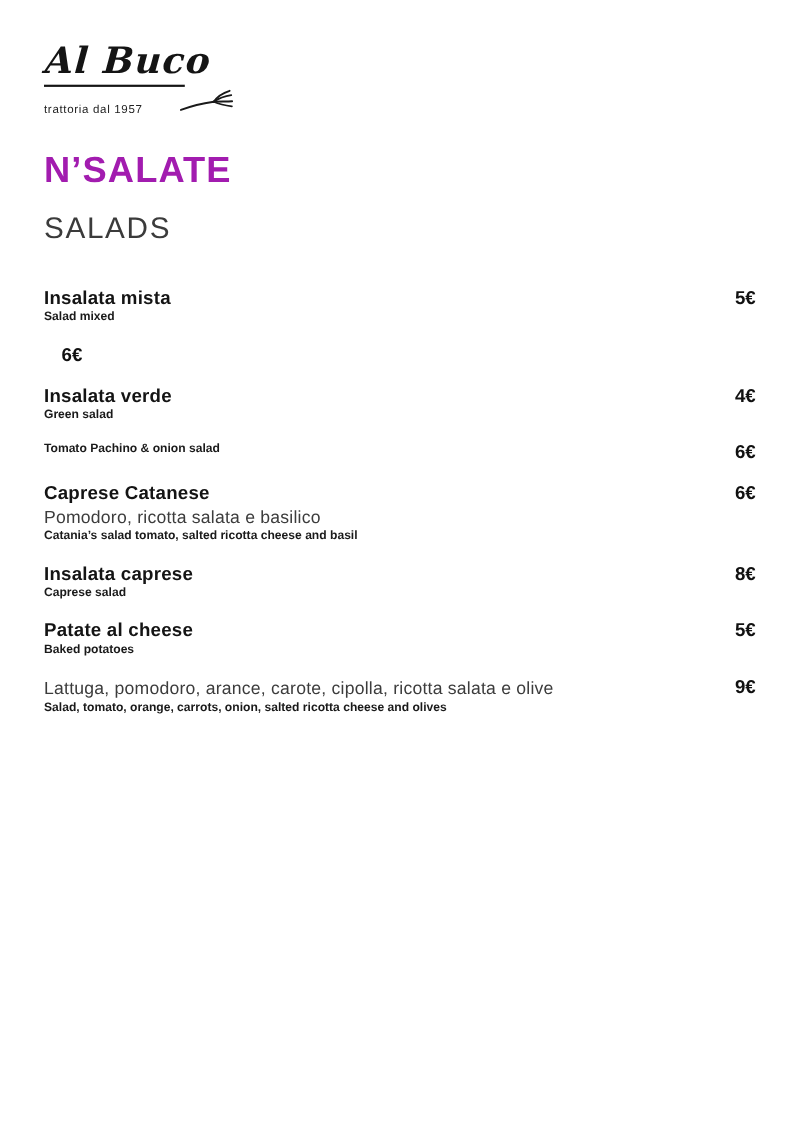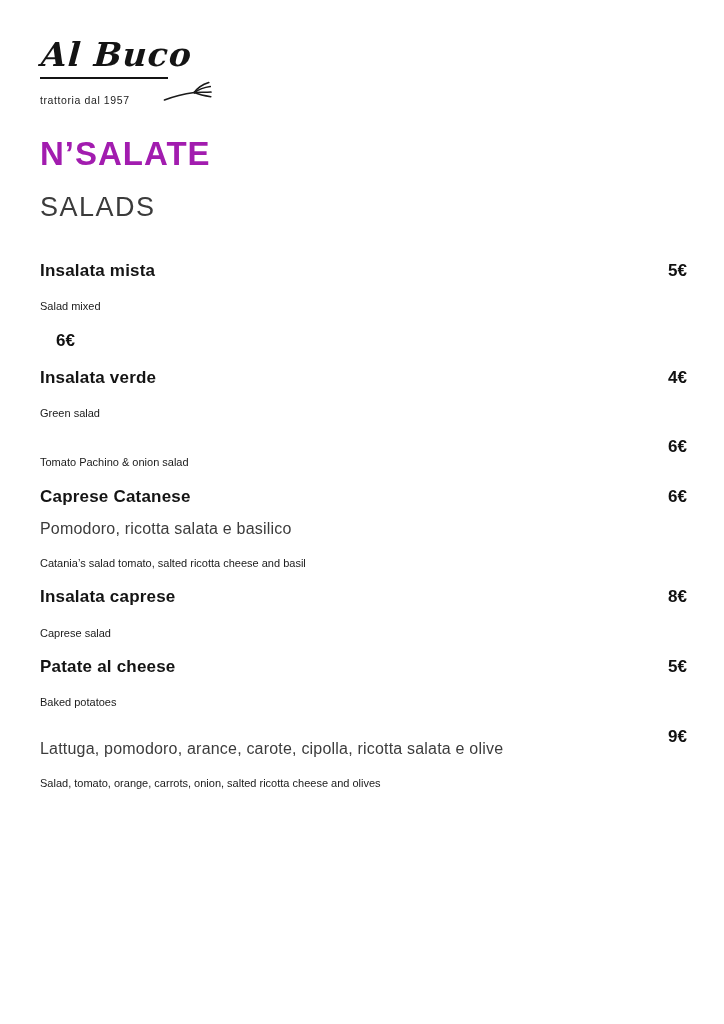--- a/index.html
+++ b/index.html
@@ -89,29 +89,29 @@
     font-weight: bold;
     color: #141414;
     line-height: 1.2;
     letter-spacing: 0.2px;
   }
   .item-desc-it {
     font-size: 16px;
     font-weight: 400;
     color: #3c3c3c;
     line-height: 1.2;
-    margin-top: 12px;
+    margin-top: 2px;
     letter-spacing: 0.2px;
   }
   .item-desc-en {
     font-size: 11px;
-    font-weight: normal;
+    font-weight: bold;
     color: #1a1a1a;
     line-height: 1.2;
-    margin-top: 19px;
+    margin-top: 1px;
   }
   .item-price {
     font-size: 17px;
     font-weight: bold;
     color: #111111;
     white-space: nowrap;
     line-height: 1.2;
     padding-left: 16px;
   }
 </style>

